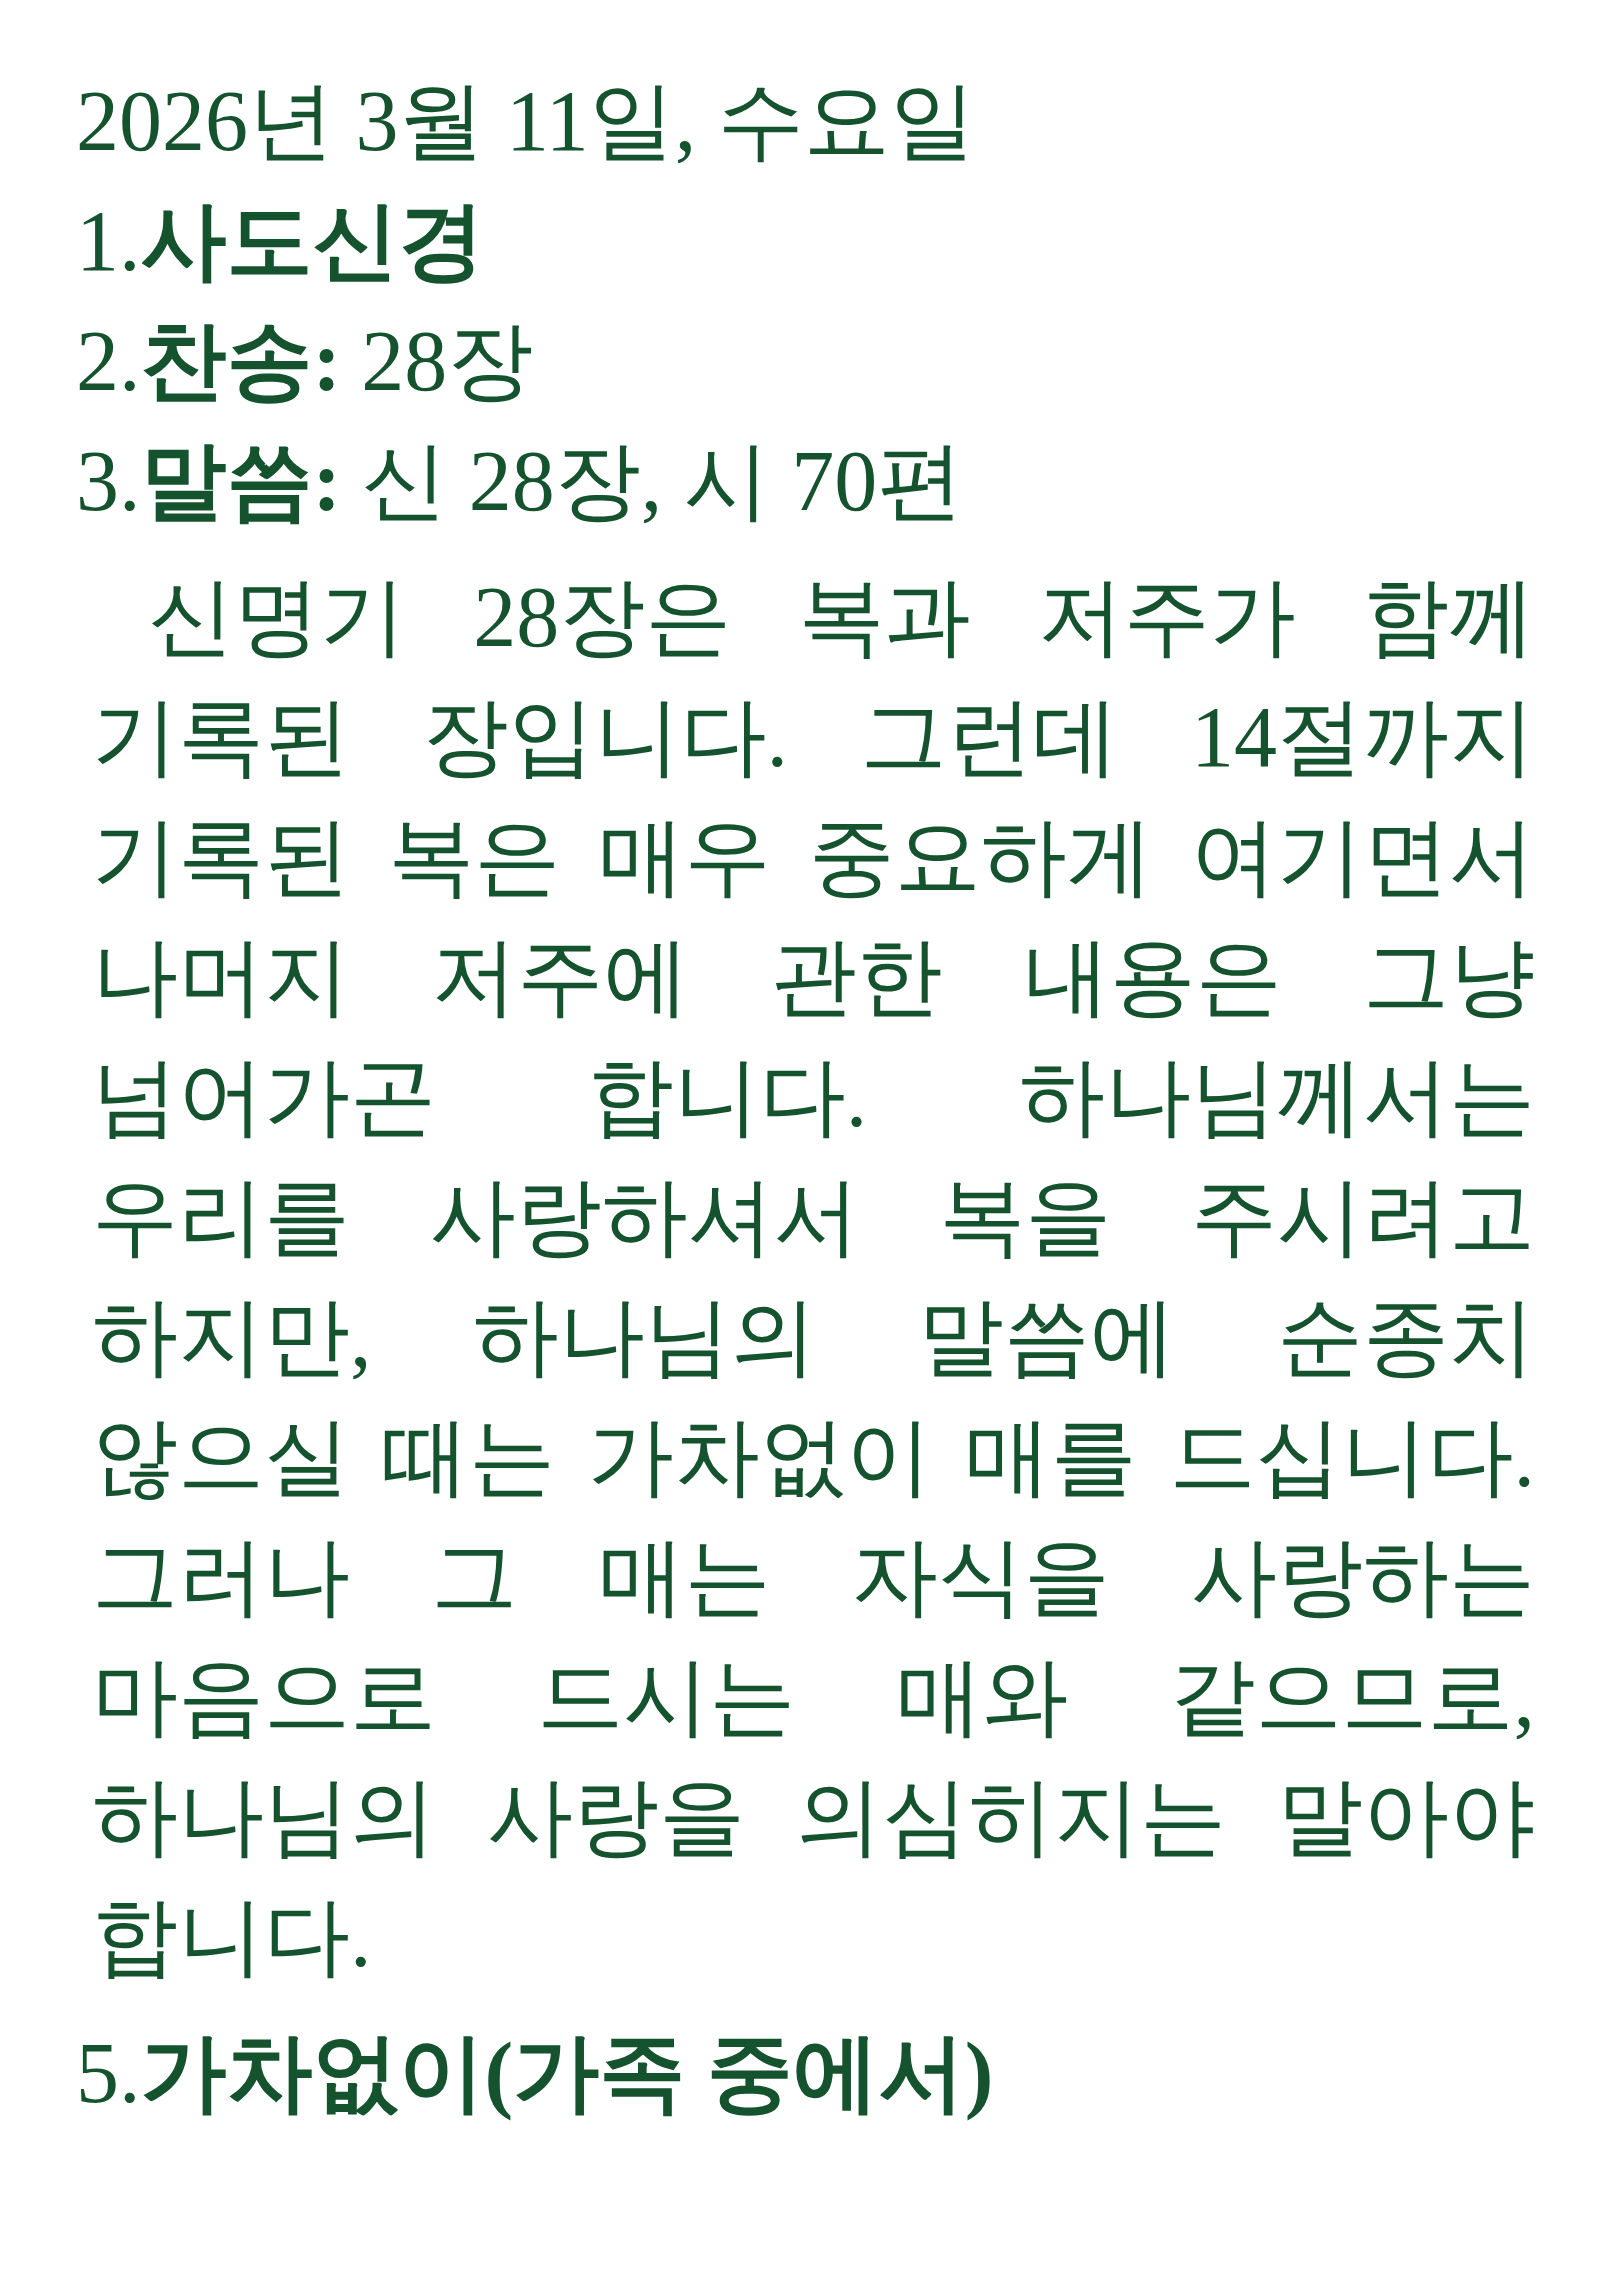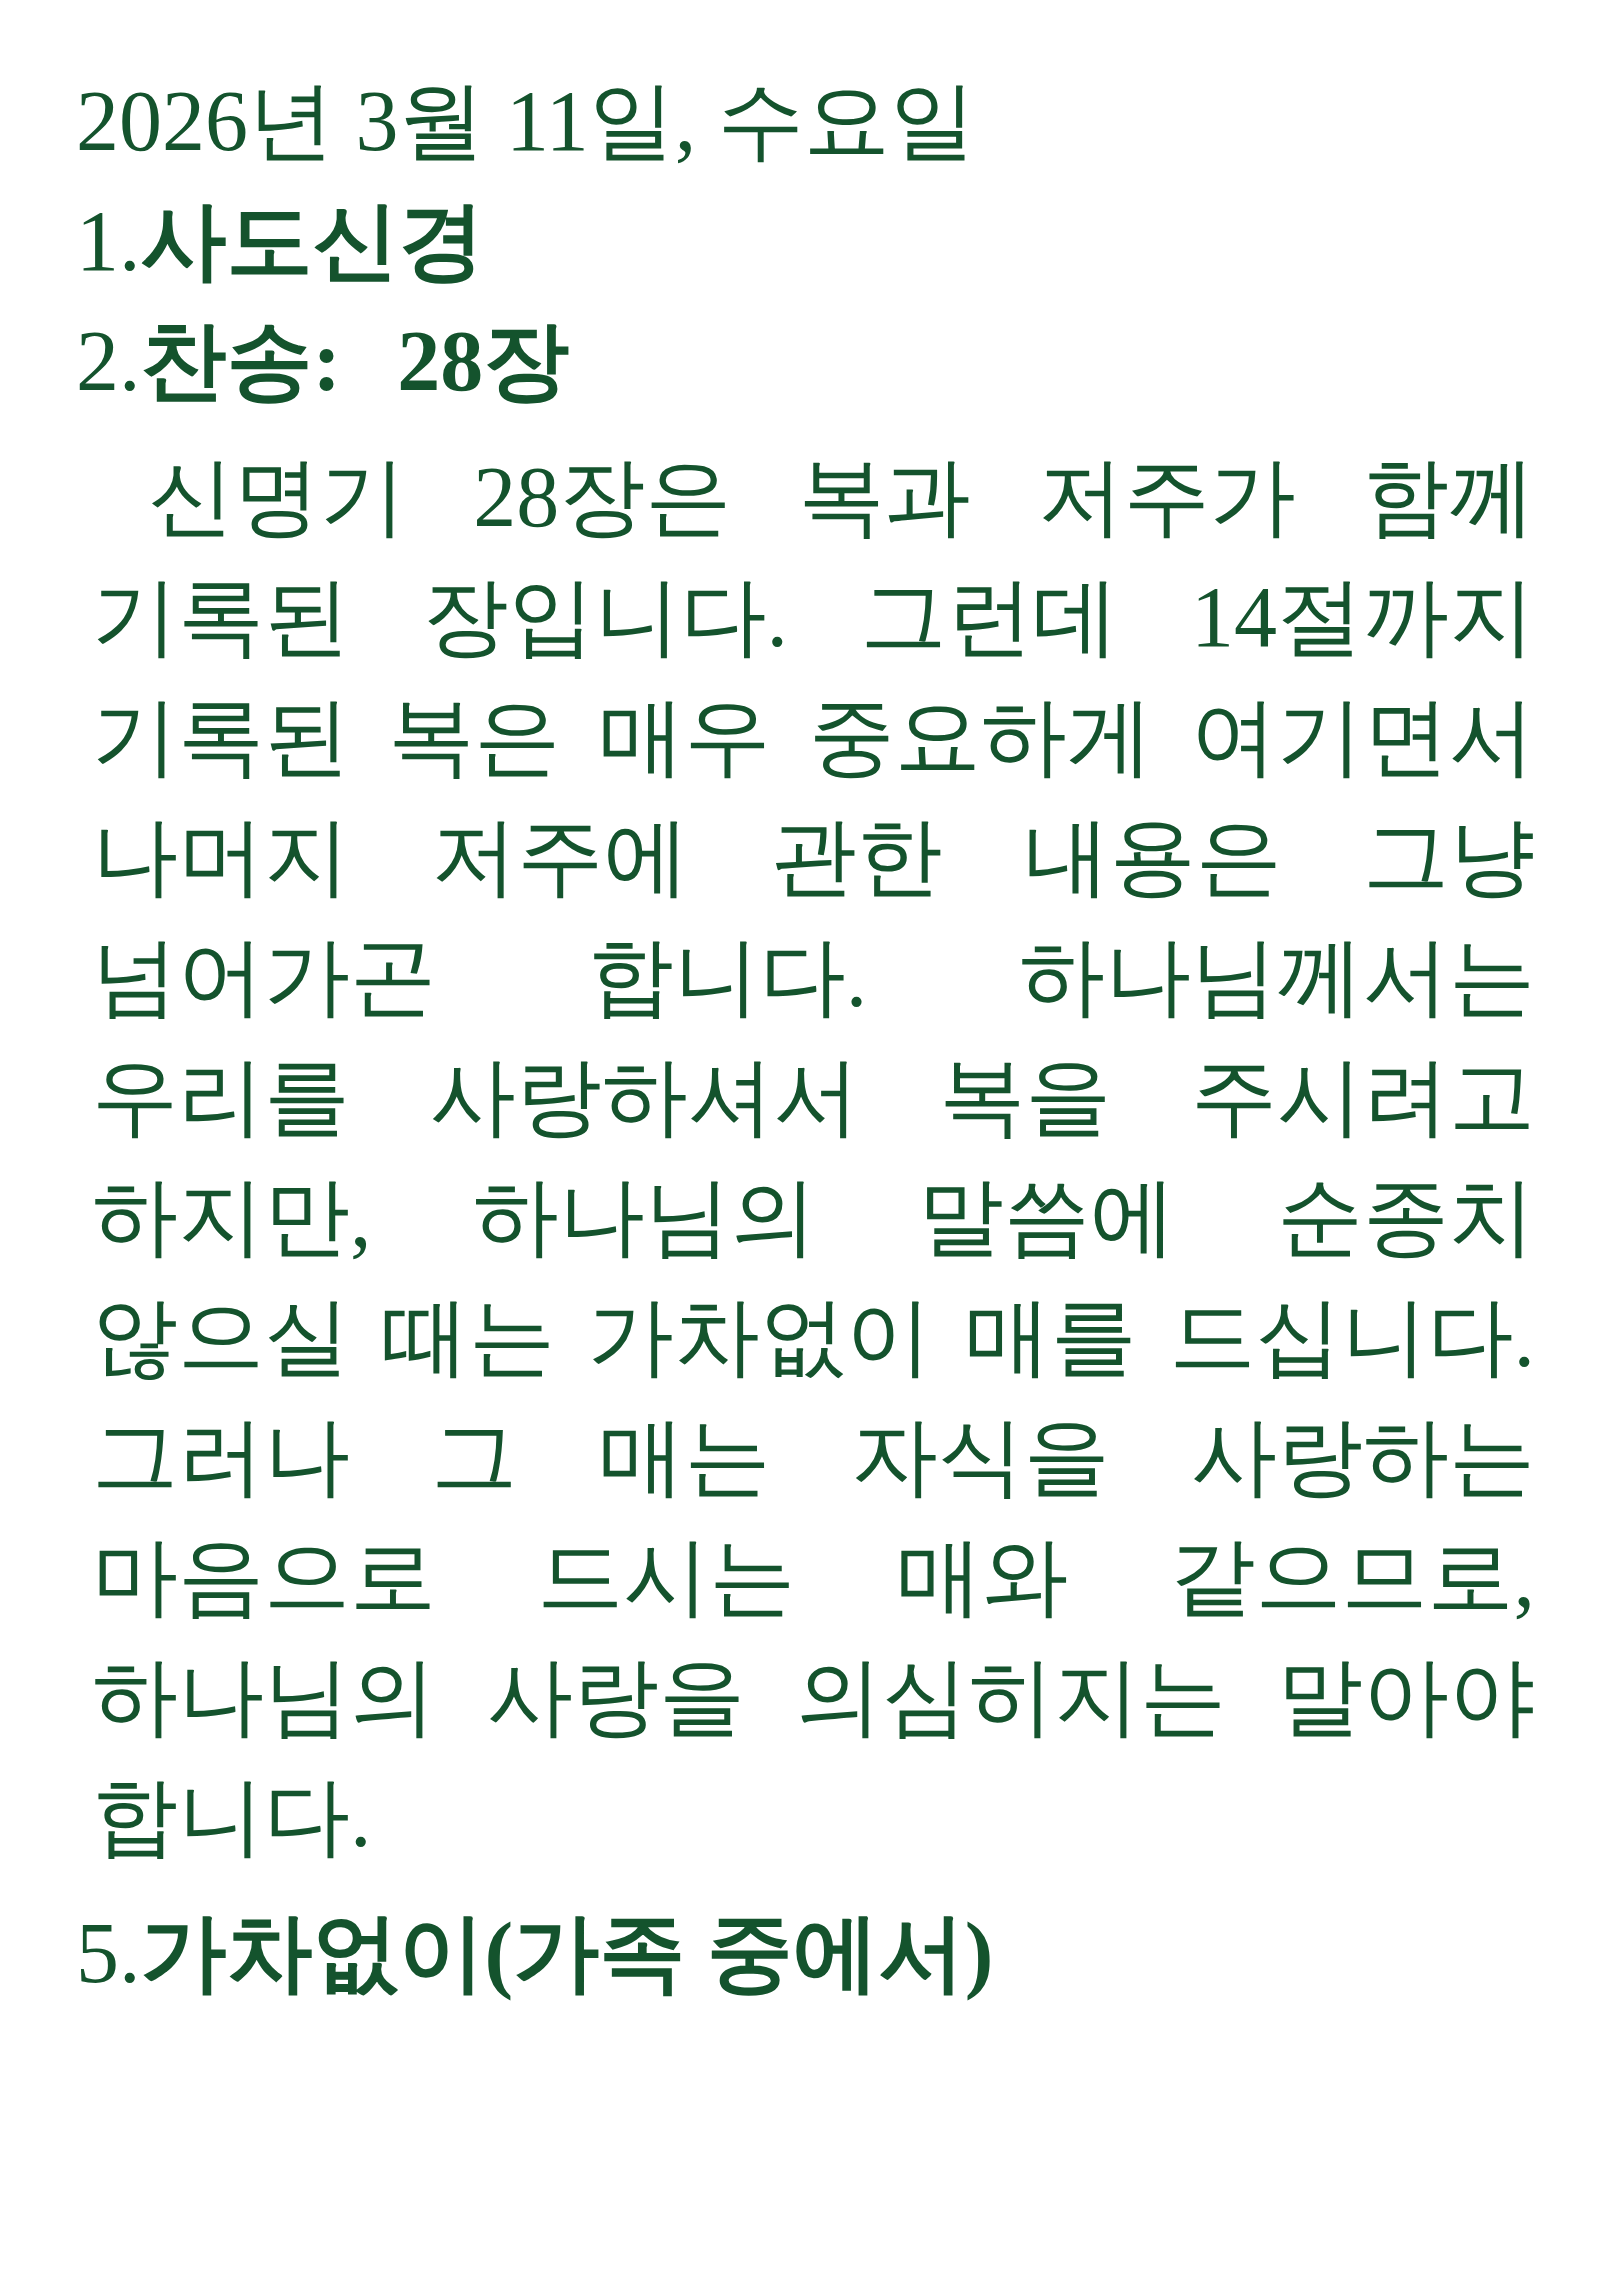--- a/index.html
+++ b/index.html
@@ -23,22 +23,22 @@
   .line {
     white-space: nowrap;
   }
   .num {
     font-weight: normal;
   }
   .label {
     font-weight: bold;
   }
   .value {
-    font-weight: bold;
-    margin-left: 56px;
+    font-weight: normal;
+    margin-left: 20px;
   }
   .date {
     font-weight: normal;
   }
   .para {
     margin: 16px;
     text-align: justify;
     text-justify: inter-word;
     text-indent: 56px;
     word-break: keep-all;
@@ -52,20 +52,23 @@
   <div class="line date">2026년 3월 11일, 수요일</div>
 
   <div class="line">
     <span class="num">1.</span><span class="label">사도신경</span>
   </div>
 
   <div class="line">
     <span class="num">2.</span><span class="label">찬송:</span><span class="value">28장</span>
   </div>
 
+  <div class="line">
+    <span class="num">3.</span><span class="label">말씀:</span><span class="value">신 28장, 시 70편</span>
+  </div>
 
 
   <p class="para">신명기 28장은 복과 저주가 함께 기록된 장입니다. 그런데 14절까지 기록된 복은 매우 중요하게 여기면서 나머지 저주에 관한 내용은 그냥 넘어가곤 합니다. 하나님께서는 우리를 사랑하셔서 복을 주시려고 하지만, 하나님의 말씀에 순종치 않으실 때는 가차없이 매를 드십니다. 그러나 그 매는 자식을 사랑하는 마음으로 드시는 매와 같으므로, 하나님의 사랑을 의심히지는 말아야 합니다.</p>
 
   <div class="line">
     <span class="num">5.</span><span class="label">가차없이(가족 중에서)</span>
   </div>
 
 
 </div>

